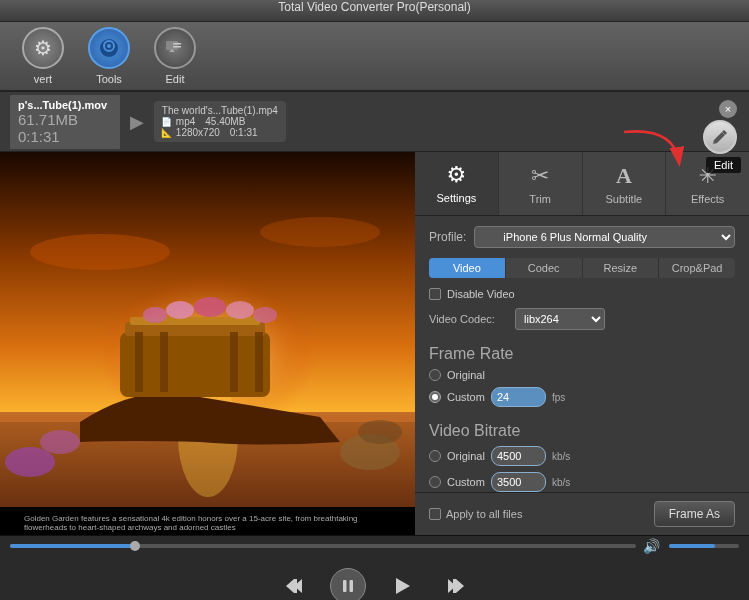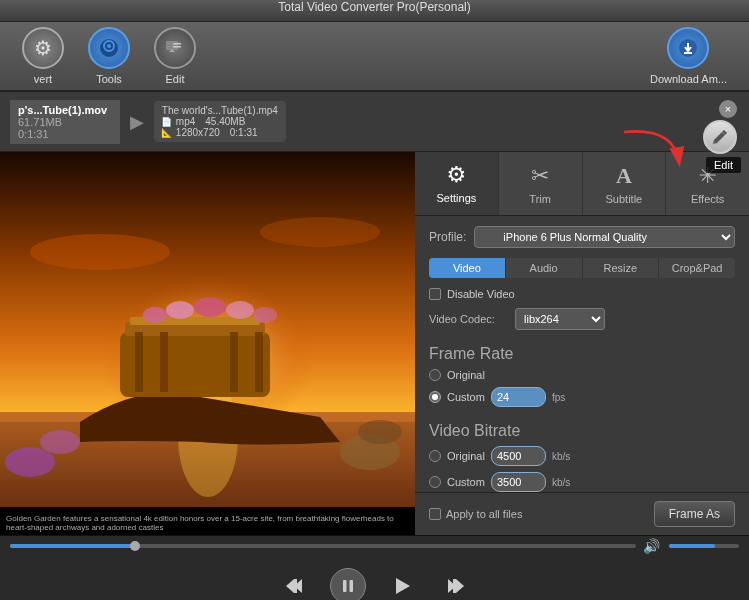--- a/index.html
+++ b/index.html
@@ -78,21 +78,21 @@
       background: #555;
       border-radius: 1px;
       padding: 4px 8px;
       display: flex;
       flex-direction: column;
       font-size: 10px;
       color: #ccc;
       min-width: 110px;
     }
     .file-entry .filename { font-size: 11px; color: #fff; font-weight: bold; }
-    .file-entry .fileinfo { font-size: 11px; color: #aaa; }
+    .file-entry .fileinfo { font-size: 15px; color: #aaa; }
     .arrow-icon {
       color: #888;
       font-size: 18px;
     }
     .file-entry-right {
       background: #4a4a4a;
       border-radius: 4px;
       padding: 4px 8px;
       display: flex;
       flex-direction: column;
@@ -172,21 +172,21 @@
       position: relative;
     }
     .caption-bar {
       position: absolute;
       bottom: 0;
       left: 0;
       right: 0;
       background: rgba(0,0,0,0.6);
       color: #aaa;
       font-size: 8px;
-      padding: 3px 6px;
+      padding: 3px 24px;
     }
 
     
     #settings-panel {
       flex: 1;
       background: #3a3a3a;
       display: flex;
       flex-direction: column;
     }
 
@@ -486,31 +486,20 @@
       <svg width="22" height="22" viewBox="0 0 22 22">
           <rect x="2" y="4" width="12" height="9" rx="1" fill="#888"></rect>
           <polygon points="5,15 8,12 11,15" fill="#aaa"></polygon>
           <rect x="9" y="6" width="8" height="1.5" rx="0.5" fill="#ccc"></rect>
           <rect x="9" y="9" width="8" height="1.5" rx="0.5" fill="#ccc"></rect>
         </svg>
     </div>
     <span>Edit</span>
   </div>
   <div class="toolbar-spacer"></div>
-  <div class="toolbar-btn">
-    <div class="toolbar-icon download">
-      <svg width="22" height="22" viewBox="0 0 22 22">
-          <circle cx="11" cy="11" r="9" fill="#2a5fa8"></circle>
-          <path d="M8 10 L11 14 L14 10" fill="none" stroke="#fff" stroke-width="2"></path>
-          <line x1="11" y1="6" x2="11" y2="13" stroke="#fff" stroke-width="2"></line>
-          <line x1="7" y1="16" x2="15" y2="16" stroke="#fff" stroke-width="2"></line>
-        </svg>
-    </div>
-    <span>Download Am...</span>
-  </div>
 </div>
 
 <div id="filelist">
   <div class="file-entry">
     <span class="filename">p's...Tube(1).mov</span>
     <span class="fileinfo">61.71MB</span>
     <span class="fileinfo">0:1:31</span>
   </div>
   <span class="arrow-icon">▶</span>
   <div class="file-entry-right">
@@ -643,21 +632,21 @@
 
       <div class="profile-row">
         <span class="profile-label">Profile:</span>
         <select class="profile-select">
           <option>iPhone 6 Plus Normal Quality</option>
         </select>
       </div>
 
       <div class="sub-tabs">
         <div class="sub-tab active">Video</div>
-        <div class="sub-tab">Audio</div>
+        <div class="sub-tab">Codec</div>
         <div class="sub-tab">Resize</div>
         <div class="sub-tab">Crop&amp;Pad</div>
       </div>
 
       <div class="checkbox-row">
         <div class="checkbox-box"></div>
         <span>Disable Video</span>
       </div>
 
       <div class="form-row">

